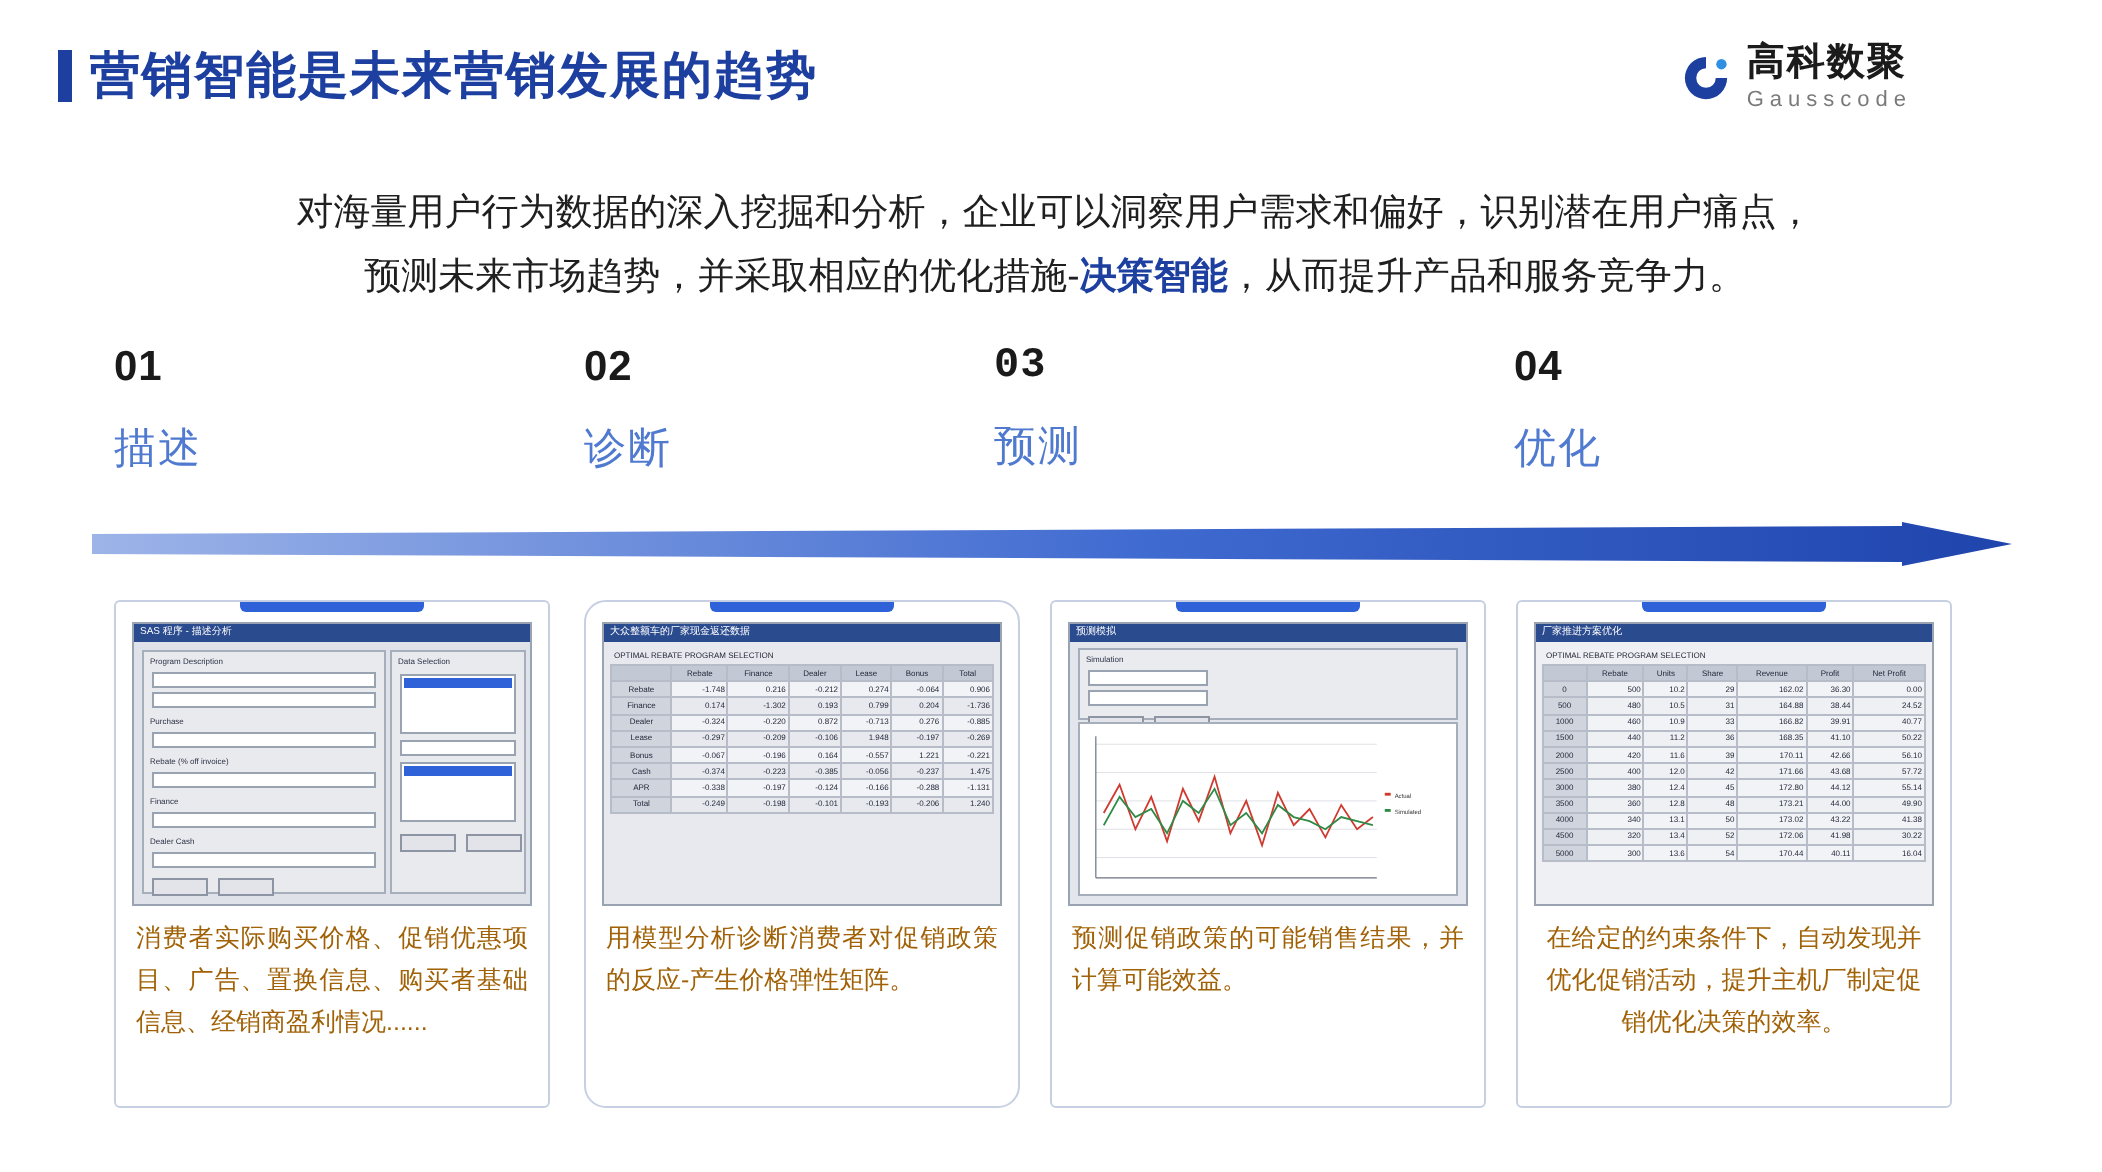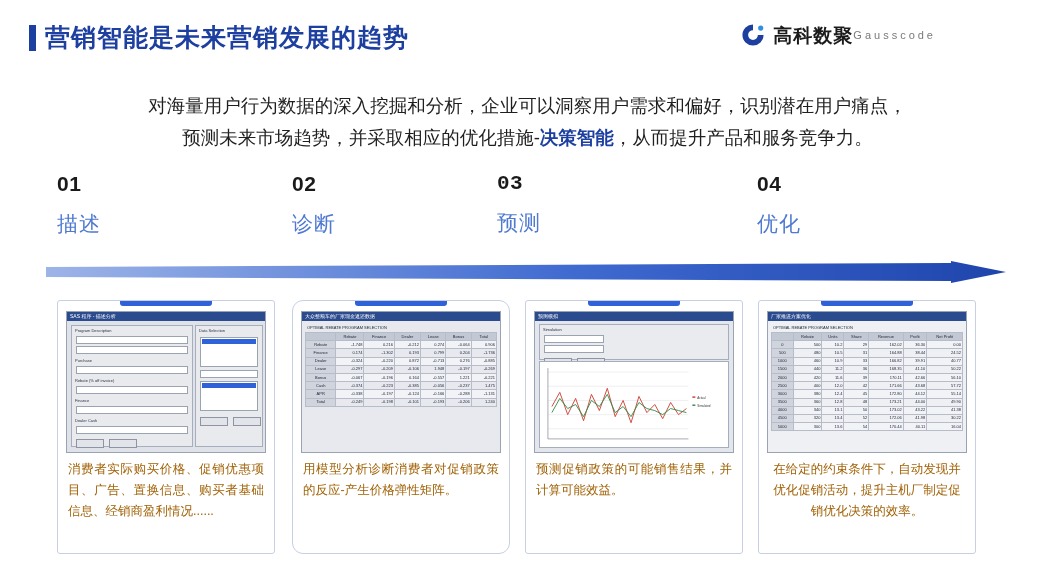--- a/index.html
+++ b/index.html
@@ -15,20 +15,21 @@
     overflow: hidden;
     position: relative;
   }
 
   
   .header {
     position: absolute;
     left: 0; top: 0;
     width: 958px;
     height: 72px;
+    padding-left: 20px;
   }
   .title-bar {
     position: absolute;
     left: 29px; top: 25px;
     width: 7px; height: 26px;
     background: #1d3fa0;
   }
   .page-title {
     position: absolute;
     left: 45px; top: 21px;
@@ -45,21 +46,21 @@
     display: flex;
     align-items: center;
   }
   .logo-mark {
     width: 26px; height: 26px;
     margin-right: 7px;
     flex: none;
   }
   .logo-text {
     display: flex;
-    flex-direction: row;
+    flex-direction: column;
     line-height: 1;
   }
   .logo-cn {
     font-size: 19px;
     font-weight: bold;
     color: #1b1b1b;
     letter-spacing: 1px;
   }
   .logo-en {
     font-size: 11px;

